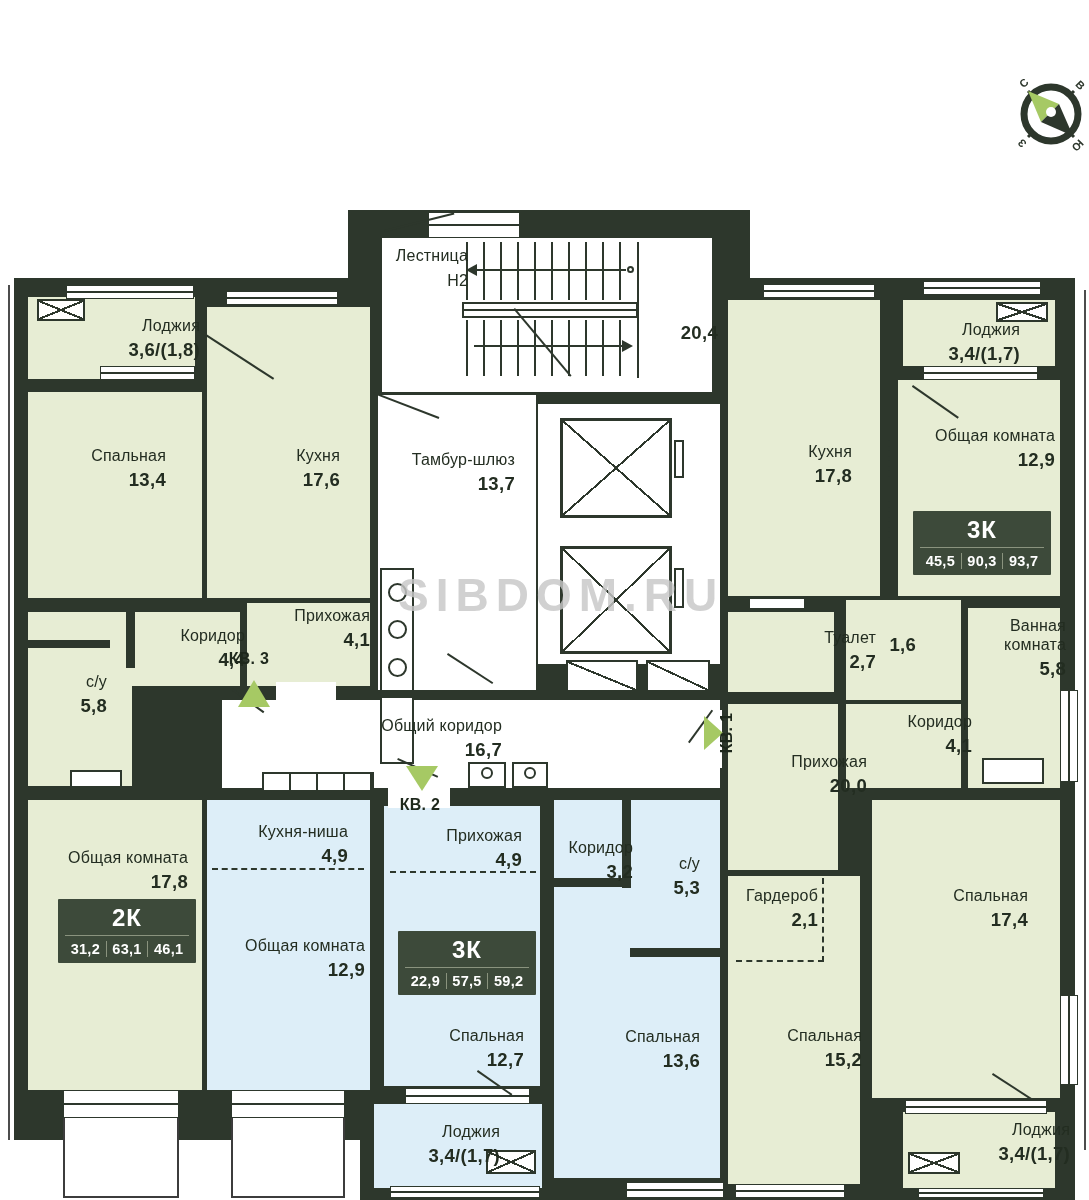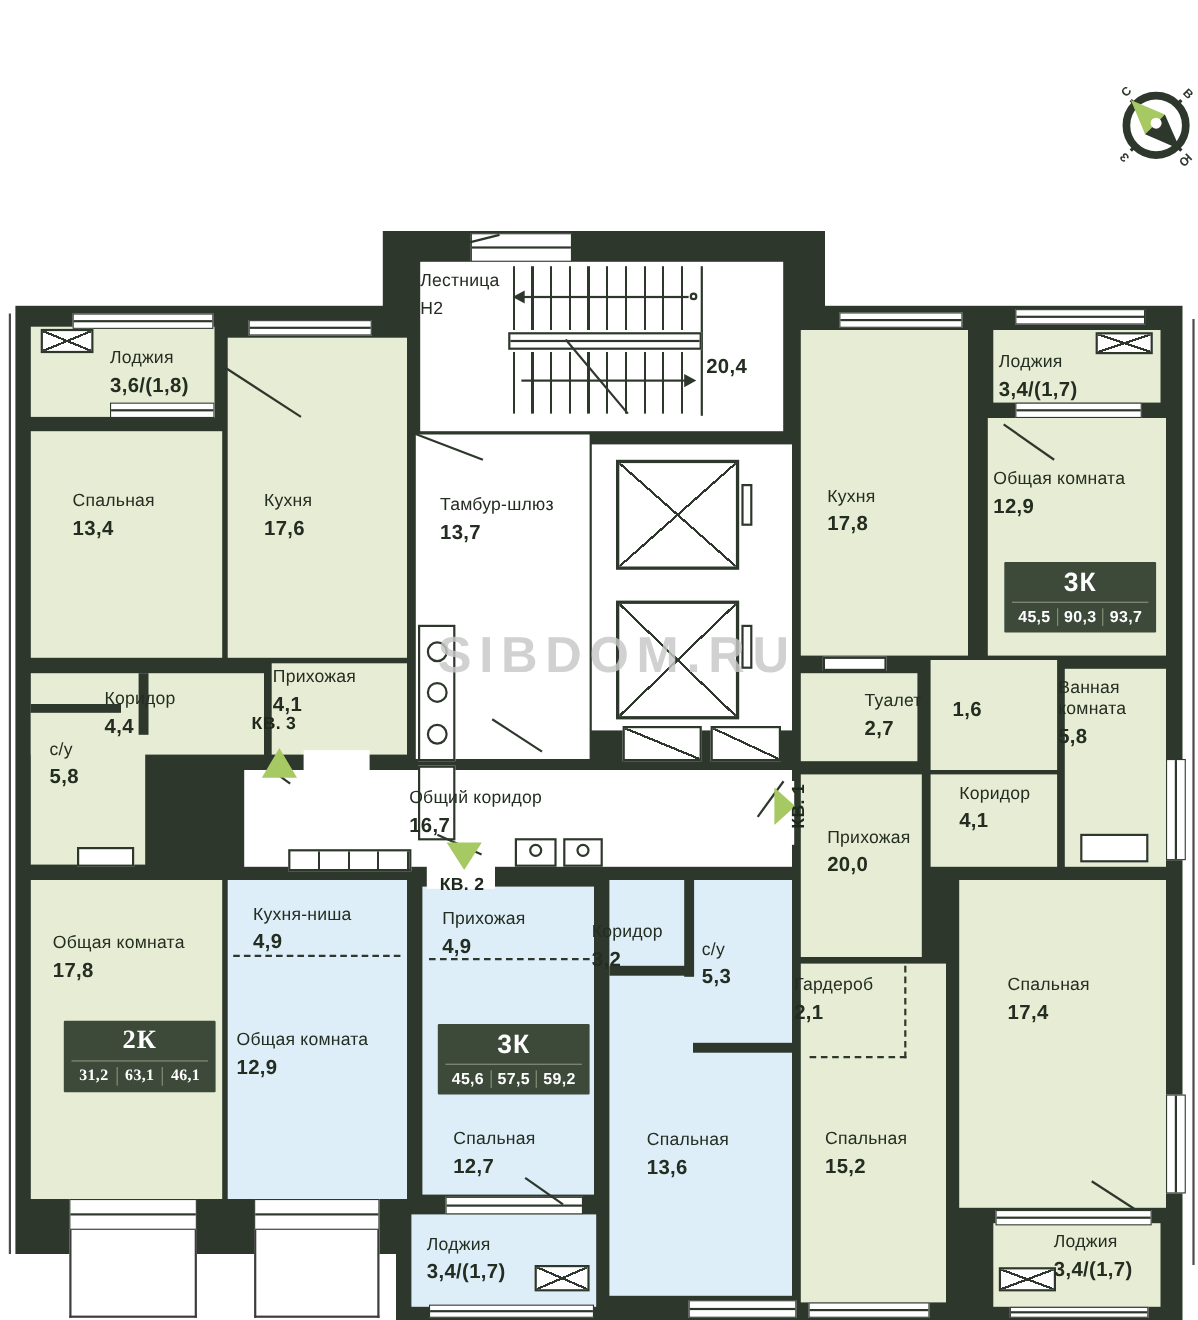--- a/index.html
+++ b/index.html
@@ -7,21 +7,21 @@
     --accent-green:#a6c964; --badge-bg:#3d4a3a; --txt:#232d21;
   }
   html,body{margin:0;padding:0;background:#fff;}
   .stage{position:relative;width:1089px;height:1200px;background:#fff;overflow:hidden;
          font-family:"Liberation Sans",sans-serif;color:var(--txt);}
   .a{position:absolute;box-sizing:border-box;}
   .wall{position:absolute;background:var(--wall);}
   .room{position:absolute;background:var(--room-green);}
   .blue{background:var(--room-blue);}
   .white{position:absolute;background:#fff;}
-  .rl{position:absolute;text-align:left;z-index:6;line-height:1.2;}
+  .rl{position:absolute;text-align:right;z-index:6;line-height:1.2;}
   .rn{display:block;font-size:16px;font-weight:400;letter-spacing:.2px;}
   .ra{display:block;font-size:18.5px;font-weight:700;margin-top:4px;letter-spacing:.3px;}
   .win{position:absolute;background:#fff linear-gradient(var(--wall),var(--wall)) center/100% 2px no-repeat;
        border:1px solid var(--wall);box-sizing:border-box;z-index:4;}
   .winv{position:absolute;background:#fff linear-gradient(var(--wall),var(--wall)) center/2px 100% no-repeat;
        border:1px solid var(--wall);box-sizing:border-box;z-index:4;}
   .rail{position:absolute;background:#fff;border:2px solid #3c3c3c;border-top:none;box-sizing:border-box;z-index:3;}
   .xbox,.diagbox,.elev,.fixture{position:absolute;background-color:#fff;box-sizing:border-box;z-index:5;}
   .xbox{border:2px solid var(--wall);
     background-image:linear-gradient(to top right,transparent calc(50% - 1px),var(--wall) calc(50% - 1px),var(--wall) calc(50% + 1px),transparent calc(50% + 1px)),
@@ -336,32 +336,32 @@
 
   <div class="kvm" style="left:217px;top:650px;width:64px;"><span>КВ. 3</span></div>
   <div class="tri-up" style="left:238px;top:680px;"></div>
   <div class="tri-down" style="left:406px;top:766px;"></div>
   <div class="kvm" style="left:390px;top:796px;width:60px;"><span>КВ. 2</span></div>
   <div class="tri-right" style="left:704px;top:716px;"></div>
   <div class="kvm kvm-v" style="left:712px;top:700px;width:30px;height:66px;">
       <span>КВ. 1</span>
     </div>
 
-  <div class="badge" style="left:58px;top:928px;width:124px;font-family:Liberation Serif, serif;">
+  <div class="badge" style="left:58px;top:899px;width:124px;">
     <div class="badge-type">2К</div>
     <div class="badge-vals">
       <span>31,2</span>
       <span>63,1</span>
       <span>46,1</span>
     </div>
   </div>
   <div class="badge" style="left:398px;top:931px;width:124px;">
     <div class="badge-type">3К</div>
     <div class="badge-vals">
-      <span>45,6</span>
+      <span>22,9</span>
       <span>57,5</span>
       <span>59,2</span>
     </div>
   </div>
   <div class="badge" style="left:913px;top:511px;width:124px;">
     <div class="badge-type">3К</div>
     <div class="badge-vals">
       <span>45,5</span>
       <span>90,3</span>
       <span>93,7</span>

